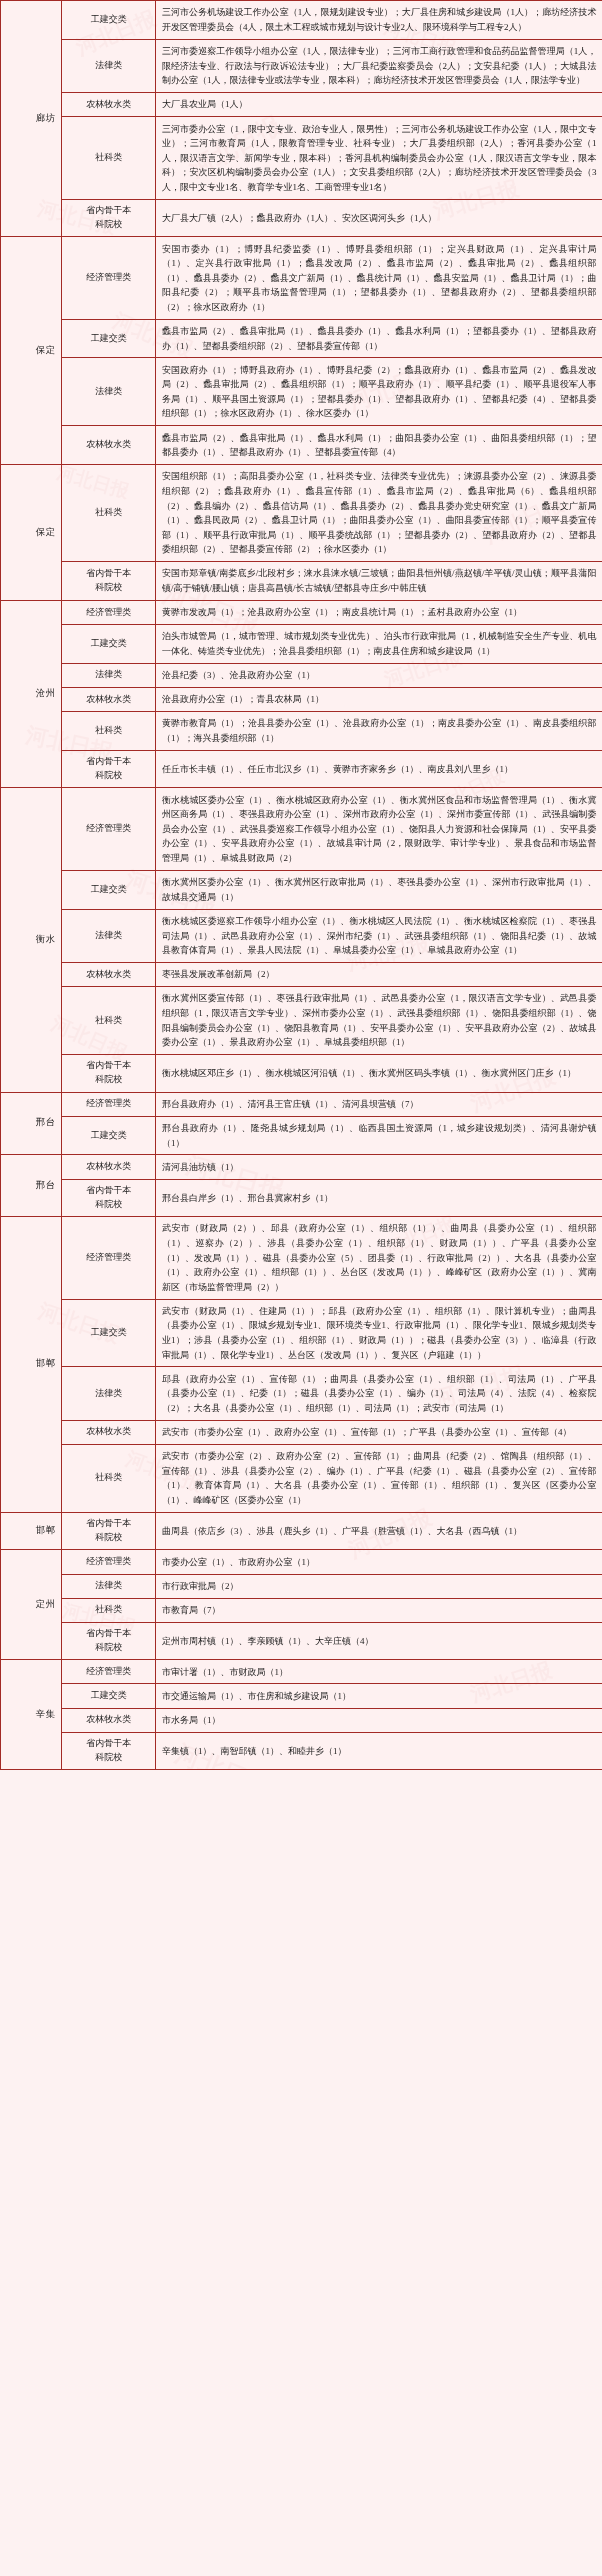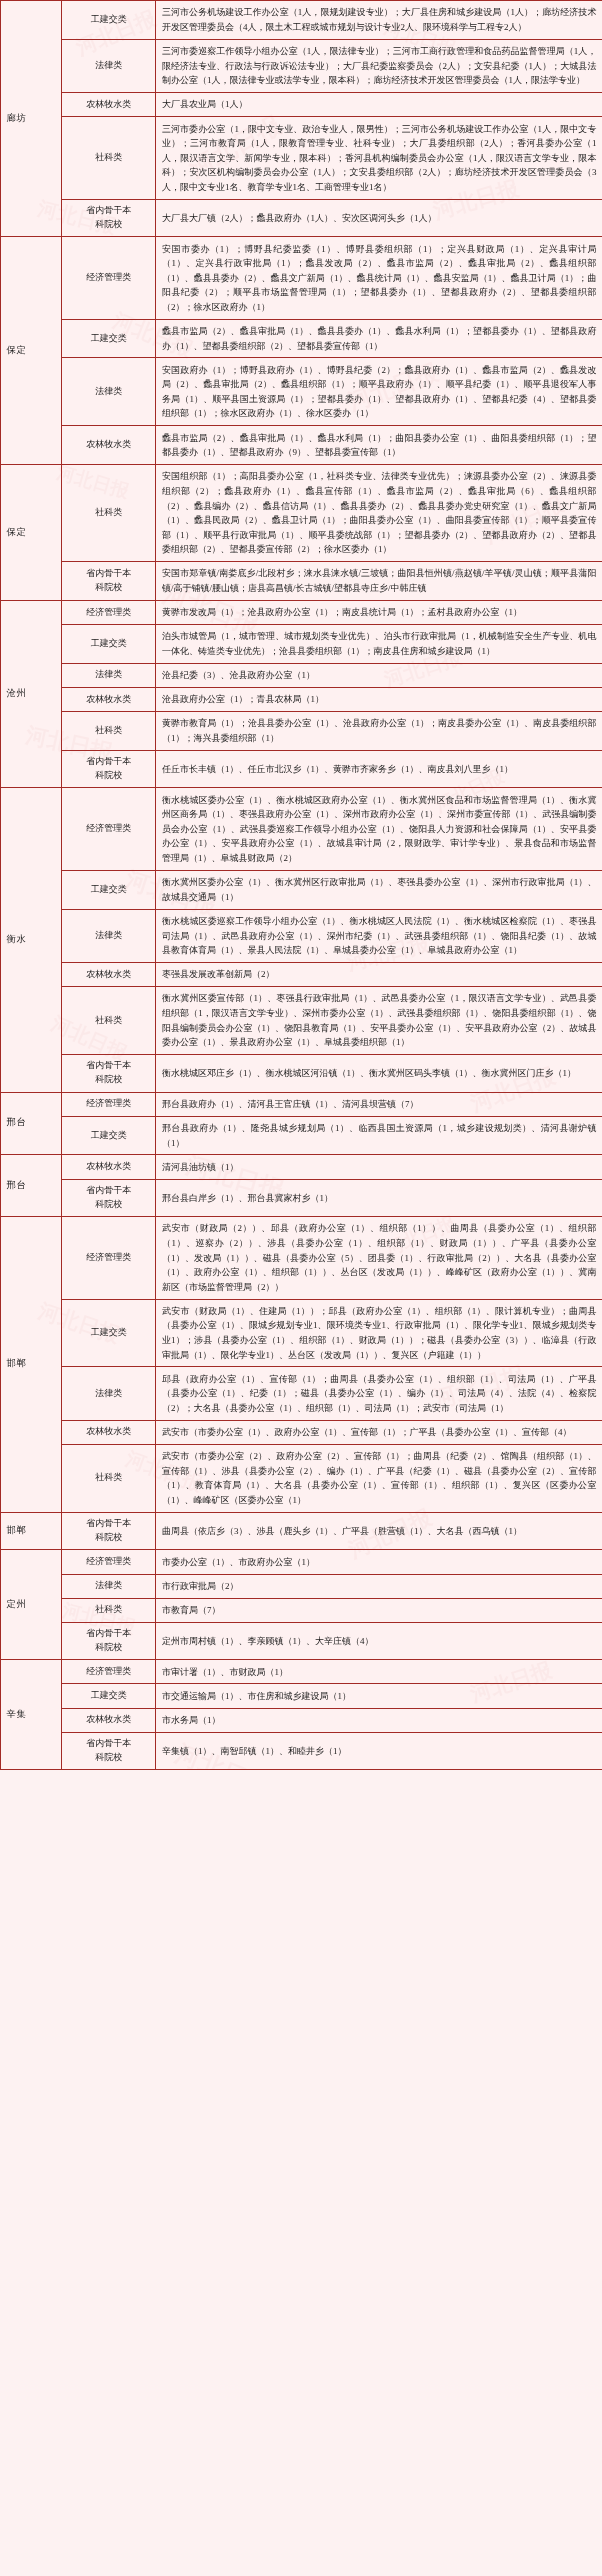--- a/index.html
+++ b/index.html
@@ -45,21 +45,21 @@
     background: transparent;
   }
   table.sheet-table td {
     border: 0.6px solid #a32a26;
     vertical-align: middle;
     padding: 4.3px 5.6px;
     background: rgba(253, 241, 241, 0.72);
   }
   td.city-cell {
     width: 49px;
-    text-align: left;
+    text-align: right;
     font-size: 9.3px;
     letter-spacing: 0.6px;
     border-right: 1.2px solid #a32a26;
     border-left: 1.2px solid #a32a26;
     line-height: 1.5;
   }
   td.cat-cell {
     width: 82px;
     text-align: center;
     font-size: 9px;
@@ -146,21 +146,21 @@
         <tr>
           <td class="cat-cell"><span>工建交类</span></td>
           <td class="body-cell">蠡县市监局（2）、蠡县审批局（1）、蠡县县委办（1）、蠡县水利局（1）；望都县委办（1）、望都县政府办（1）、望都县委组织部（2）、望都县委宣传部（1）</td>
         </tr>
         <tr>
           <td class="cat-cell"><span>法律类</span></td>
           <td class="body-cell">安国政府办（1）；博野县政府办（1）、博野县纪委（2）；蠡县政府办（1）、蠡县市监局（2）、蠡县发改局（2）、蠡县审批局（2）、蠡县组织部（1）；顺平县政府办（1）、顺平县纪委（1）、顺平县退役军人事务局（1）、顺平县国土资源局（1）；望都县委办（1）、望都县政府办（1）、望都县纪委（4）、望都县委组织部（1）；徐水区政府办（1）、徐水区委办（1）</td>
         </tr>
         <tr class="block-end">
           <td class="cat-cell"><span>农林牧水类</span></td>
-          <td class="body-cell">蠡县市监局（2）、蠡县审批局（1）、蠡县水利局（1）；曲阳县委办公室（1）、曲阳县委组织部（1）；望都县委办（1）、望都县政府办（9）、望都县委宣传部（1）</td>
+          <td class="body-cell">蠡县市监局（2）、蠡县审批局（1）、蠡县水利局（1）；曲阳县委办公室（1）、曲阳县委组织部（1）；望都县委办（1）、望都县政府办（1）、望都县委宣传部（4）</td>
         </tr>
         <tr class="block-start">
           <td class="city-cell" rowspan="2">保定</td>
           <td class="cat-cell"><span>社科类</span></td>
           <td class="body-cell">安国组织部（1）；高阳县委办公室（1，社科类专业、法律类专业优先）；涞源县委办公室（2）、涞源县委组织部（2）；蠡县政府办（1）、蠡县宣传部（1）、蠡县市监局（2）、蠡县审批局（6）、蠡县组织部（2）、蠡县编办（2）、蠡县信访局（1）、蠡县县委办（2）、蠡县县委办党史研究室（1）、蠡县文广新局（1）、蠡县民政局（2）、蠡县卫计局（1）；曲阳县委办公室（1）、曲阳县委宣传部（1）；顺平县委宣传部（1）、顺平县行政审批局（1）、顺平县委统战部（1）；望都县委办（2）、望都县政府办（2）、望都县委组织部（2）、望都县委宣传部（2）；徐水区委办（1）</td>
         </tr>
         <tr class="block-end">
           <td class="cat-cell"><span>省内骨干本</span><br><span>科院校</span></td>
           <td class="body-cell">安国市郑章镇/南娄底乡/北段村乡；涞水县涞水镇/三坡镇；曲阳县恒州镇/燕赵镇/羊平镇/灵山镇；顺平县蒲阳镇/高于铺镇/腰山镇；唐县高昌镇/长古城镇/望都县寺庄乡/中韩庄镇</td>
         </tr>

